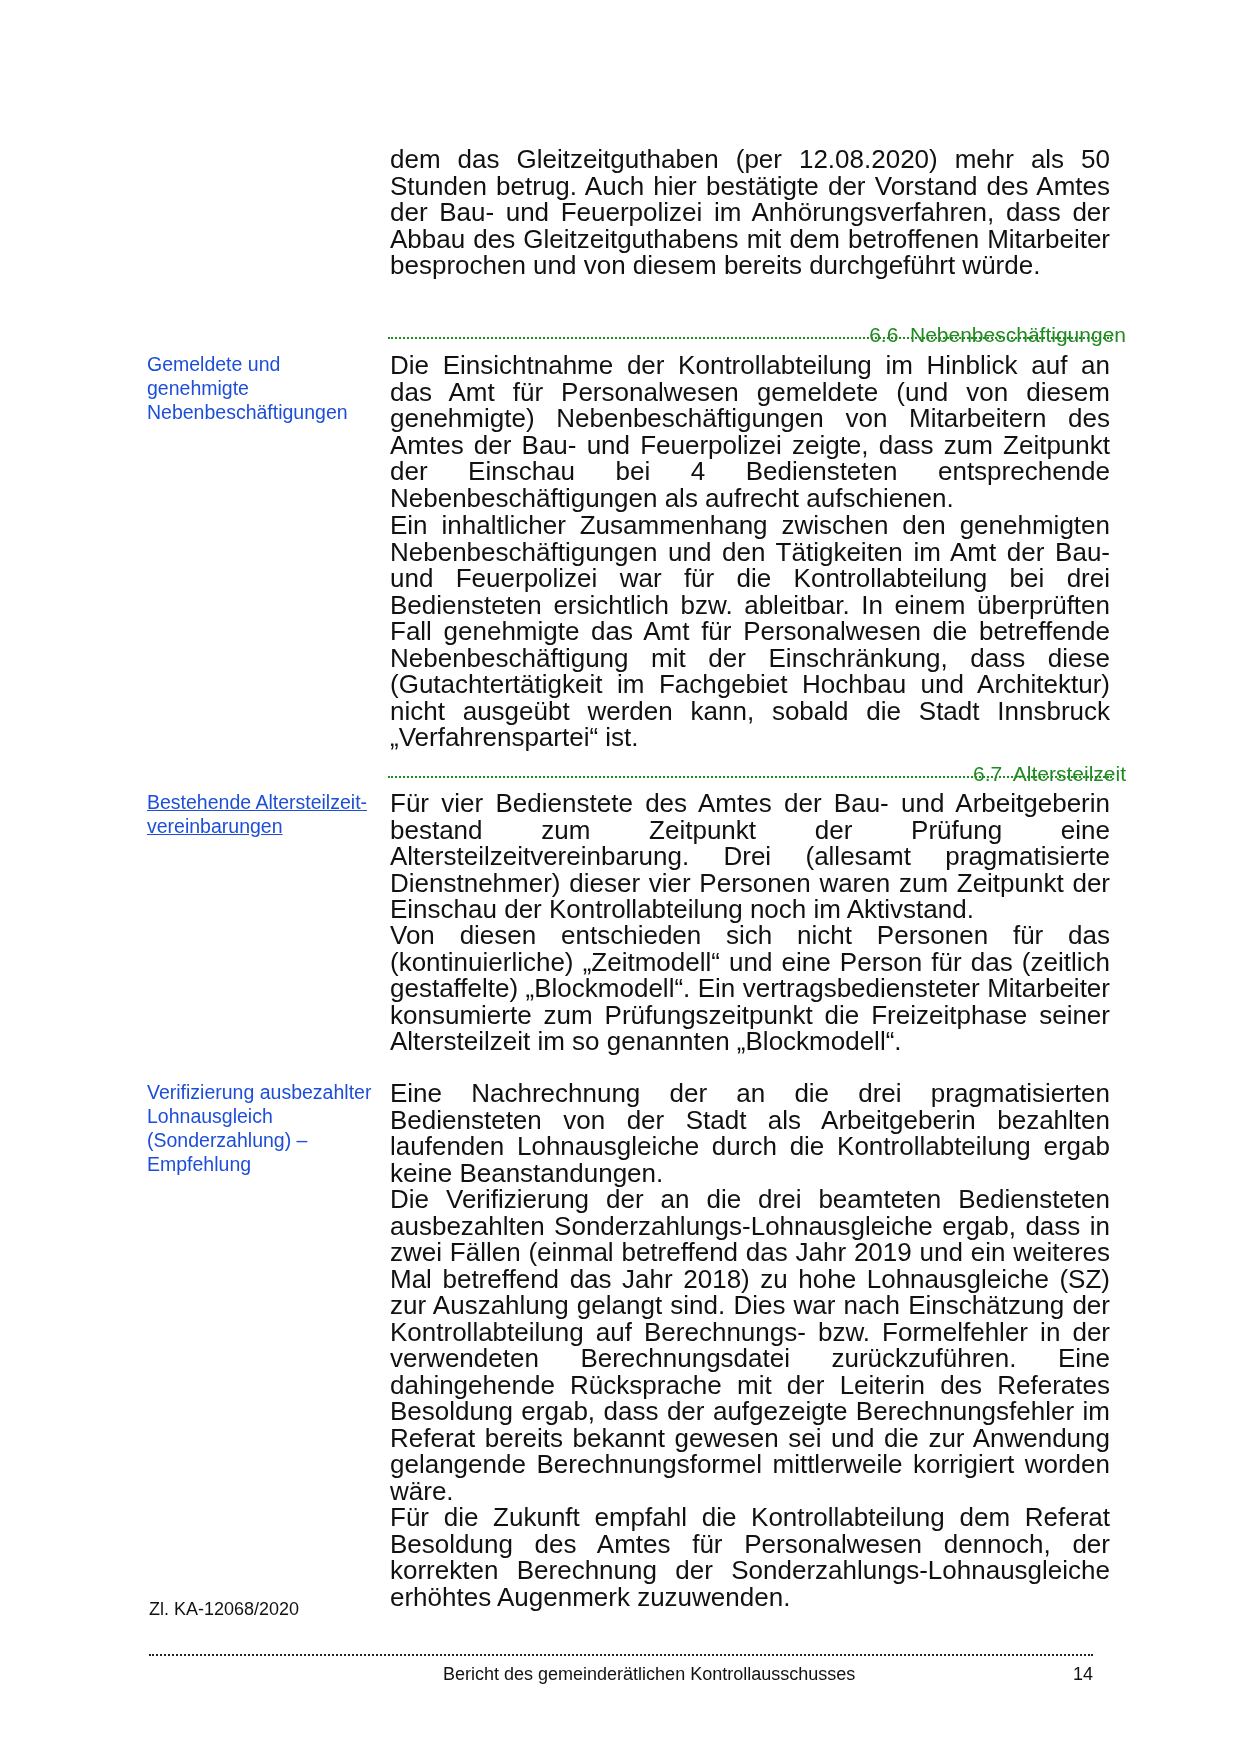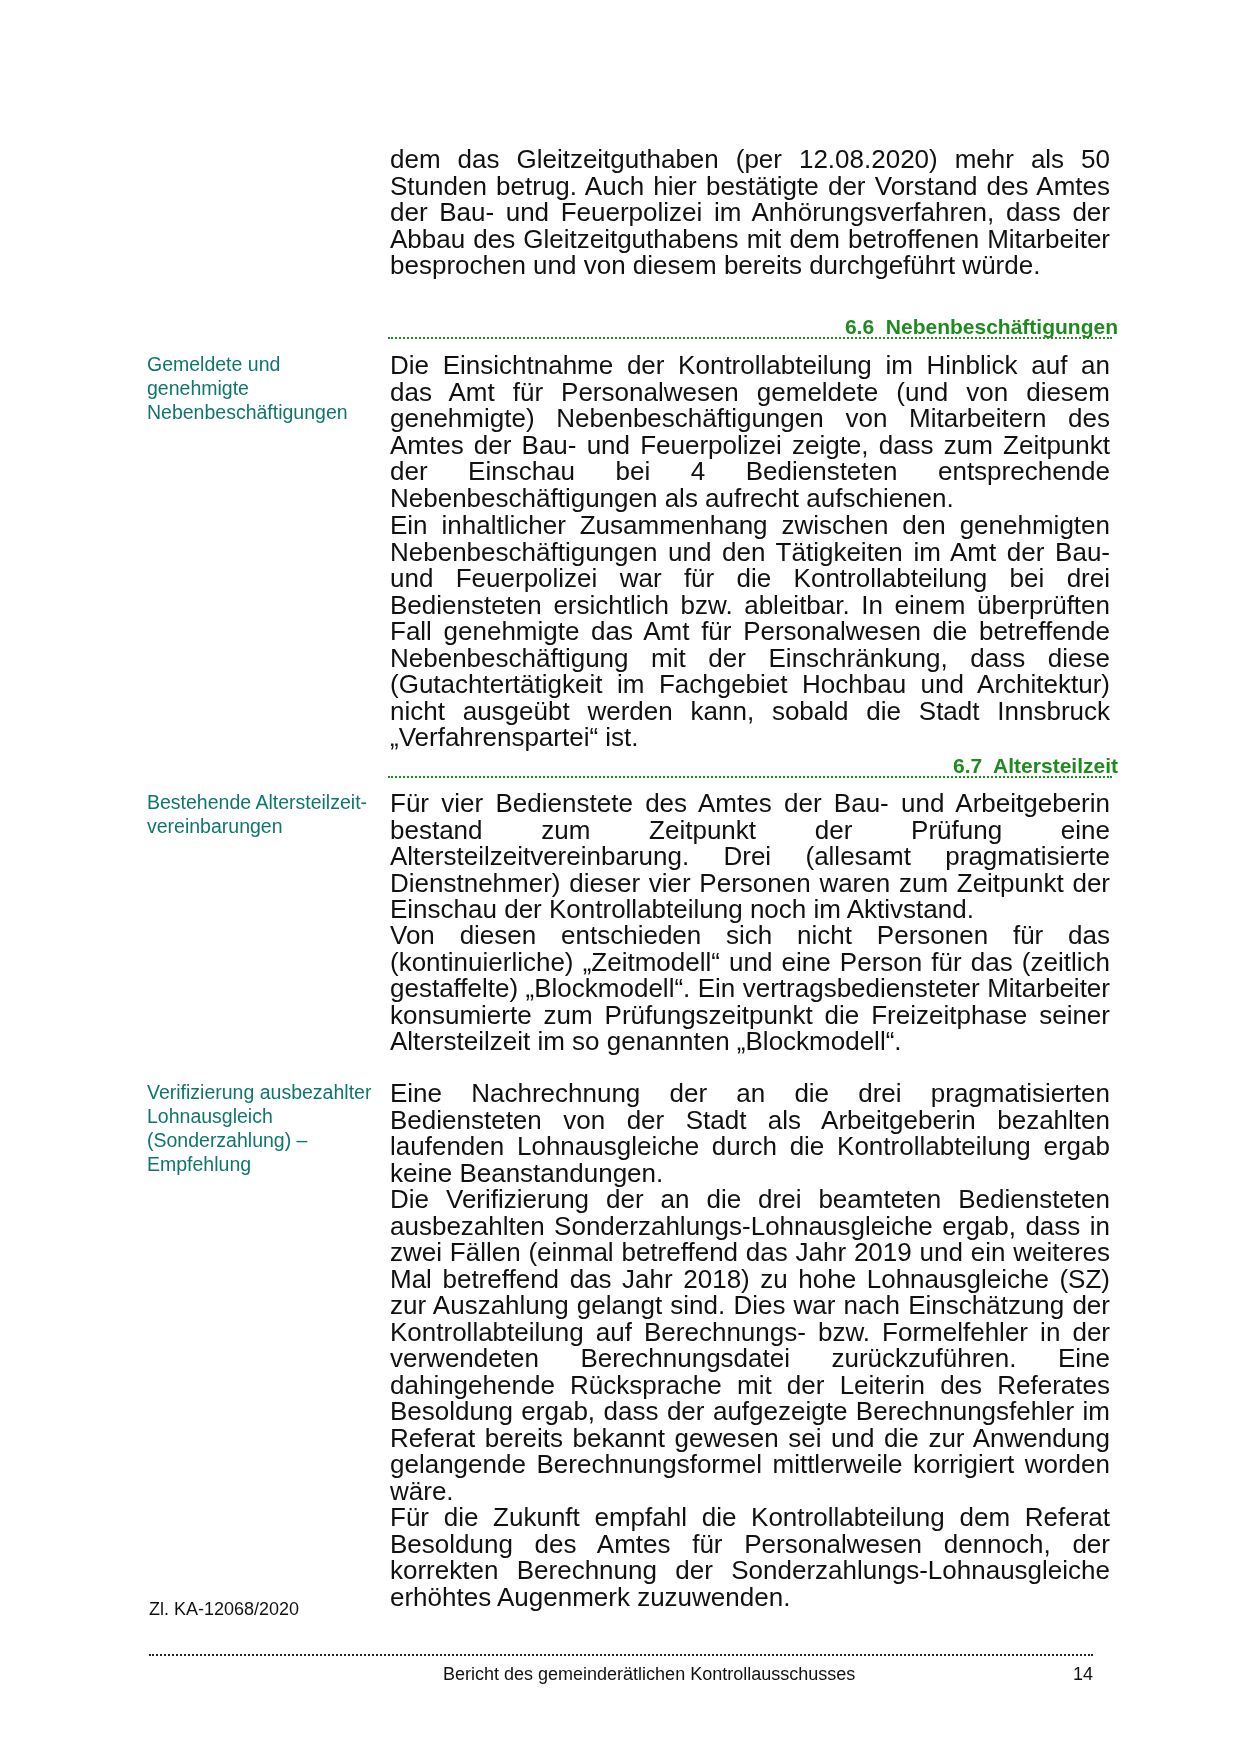--- a/index.html
+++ b/index.html
@@ -1,20 +1,20 @@
 <!DOCTYPE html>
 <html><head>
   <meta charset="utf-8">
   <style>
     html, body { margin: 0; padding: 0; background: #ffffff; }
     body { width: 1241px; height: 1754px; position: relative; font-family: "Liberation Sans", sans-serif; color: #111111; }
     .page { position: absolute; left: 0; top: 0; width: 1241px; height: 1754px; }
     .body-text { position: absolute; left: 390px; width: 720px; font-size: 26px; line-height: 26.5px; text-align: justify; margin: 0; }
-    .margin-note { position: absolute; left: 147px; width: 225px; font-size: 19.5px; line-height: 24px; color: #0f766e; margin: 0; }
-    .heading { position: absolute; left: 390px; width: 720px; text-align: right; font-size: 21px; color: #1f8a1f; margin: 8px; line-height: 26px; white-space: pre; font-weight: bold; }
+    .margin-note { position: absolute; left: 147px; width: 225px; font-size: 19.5px; line-height: 24px; color: #1d4ed8; margin: 0; }
+    .heading { position: absolute; left: 390px; width: 720px; text-align: right; font-size: 21px; color: #1f8a1f; margin: 16px; line-height: 26px; white-space: pre; }
     .rule { position: absolute; left: 388px; width: 724px; height: 0; border-top: 2px dotted #1f8a1f; }
     .footer-rule { position: absolute; left: 149px; top: 1654px; width: 944px; border-top: 2px dotted #222; }
     .footer-left { position: absolute; left: 149px; top: 1599px; font-size: 18px; }
     .footer-center { position: absolute; left: 443px; top: 1664px; font-size: 18px; }
     .footer-right { position: absolute; left: 1040px; width: 53px; top: 1664px; font-size: 18px; text-align: right; }
   </style>
 </head>
 <body>
 
 <div class="page">
@@ -25,21 +25,21 @@
   <div class="rule" style="top:337px;"></div>
 
   <p class="margin-note" style="top:352px;">Gemeldete und genehmigte Nebenbeschäftigungen</p>
   <p class="body-text" style="top:352px;">Die Einsichtnahme der Kontrollabteilung im Hinblick auf an das Amt für Personalwesen gemeldete (und von diesem genehmigte) Nebenbeschäftigungen von Mitarbeitern des Amtes der Bau- und Feuerpolizei zeigte, dass zum Zeitpunkt der Einschau bei 4 Bediensteten entsprechende Nebenbeschäftigungen als aufrecht aufschienen.</p>
 
   <p class="body-text" style="top:512px;">Ein inhaltlicher Zusammenhang zwischen den genehmigten Nebenbeschäftigungen und den Tätigkeiten im Amt der Bau- und Feuerpolizei war für die Kontrollabteilung bei drei Bediensteten ersichtlich bzw. ableitbar. In einem überprüften Fall genehmigte das Amt für Personalwesen die betreffende Nebenbeschäftigung mit der Einschränkung, dass diese (Gutachtertätigkeit im Fachgebiet Hochbau und Architektur) nicht ausgeübt werden kann, sobald die Stadt Innsbruck „Verfahrenspartei“ ist.</p>
 
   <p class="heading" style="top:745px;">6.7  Altersteilzeit</p>
   <div class="rule" style="top:776px;"></div>
 
-  <p class="margin-note" style="top:790px;">Bestehende Altersteilzeit-vereinbarungen</p>
+  <p class="margin-note" style="top:790px;text-decoration:underline;">Bestehende Altersteilzeit-vereinbarungen</p>
   <p class="body-text" style="top:790px;">Für vier Bedienstete des Amtes der Bau- und Arbeitgeberin bestand zum Zeitpunkt der Prüfung eine Altersteilzeitvereinbarung. Drei (allesamt pragmatisierte Dienstnehmer) dieser vier Personen waren zum Zeitpunkt der Einschau der Kontrollabteilung noch im Aktivstand.</p>
 
   <p class="body-text" style="top:922px;">Von diesen entschieden sich nicht Personen für das (kontinuierliche) „Zeitmodell“ und eine Person für das (zeitlich gestaffelte) „Blockmodell“. Ein vertragsbediensteter Mitarbeiter konsumierte zum Prüfungszeitpunkt die Freizeitphase seiner Altersteilzeit im so genannten „Blockmodell“.</p>
 
   <p class="margin-note" style="top:1080px;">Verifizierung ausbezahlter Lohnausgleich (Sonderzahlung) – Empfehlung</p>
   <p class="body-text" style="top:1080px;">Eine Nachrechnung der an die drei pragmatisierten Bediensteten von der Stadt als Arbeitgeberin bezahlten laufenden Lohnausgleiche durch die Kontrollabteilung ergab keine Beanstandungen.</p>
 
   <p class="body-text" style="top:1186px;">Die Verifizierung der an die drei beamteten Bediensteten ausbezahlten Sonderzahlungs-Lohnausgleiche ergab, dass in zwei Fällen (einmal betreffend das Jahr 2019 und ein weiteres Mal betreffend das Jahr 2018) zu hohe Lohnausgleiche (SZ) zur Auszahlung gelangt sind. Dies war nach Einschätzung der Kontrollabteilung auf Berechnungs- bzw. Formelfehler in der verwendeten Berechnungsdatei zurückzuführen. Eine dahingehende Rücksprache mit der Leiterin des Referates Besoldung ergab, dass der aufgezeigte Berechnungsfehler im Referat bereits bekannt gewesen sei und die zur Anwendung gelangende Berechnungsformel mittlerweile korrigiert worden wäre.</p>
 
   <p class="body-text" style="top:1472px;margin-top:32px;">Für die Zukunft empfahl die Kontrollabteilung dem Referat Besoldung des Amtes für Personalwesen dennoch, der korrekten Berechnung der Sonderzahlungs-Lohnausgleiche erhöhtes Augenmerk zuzuwenden.</p>

